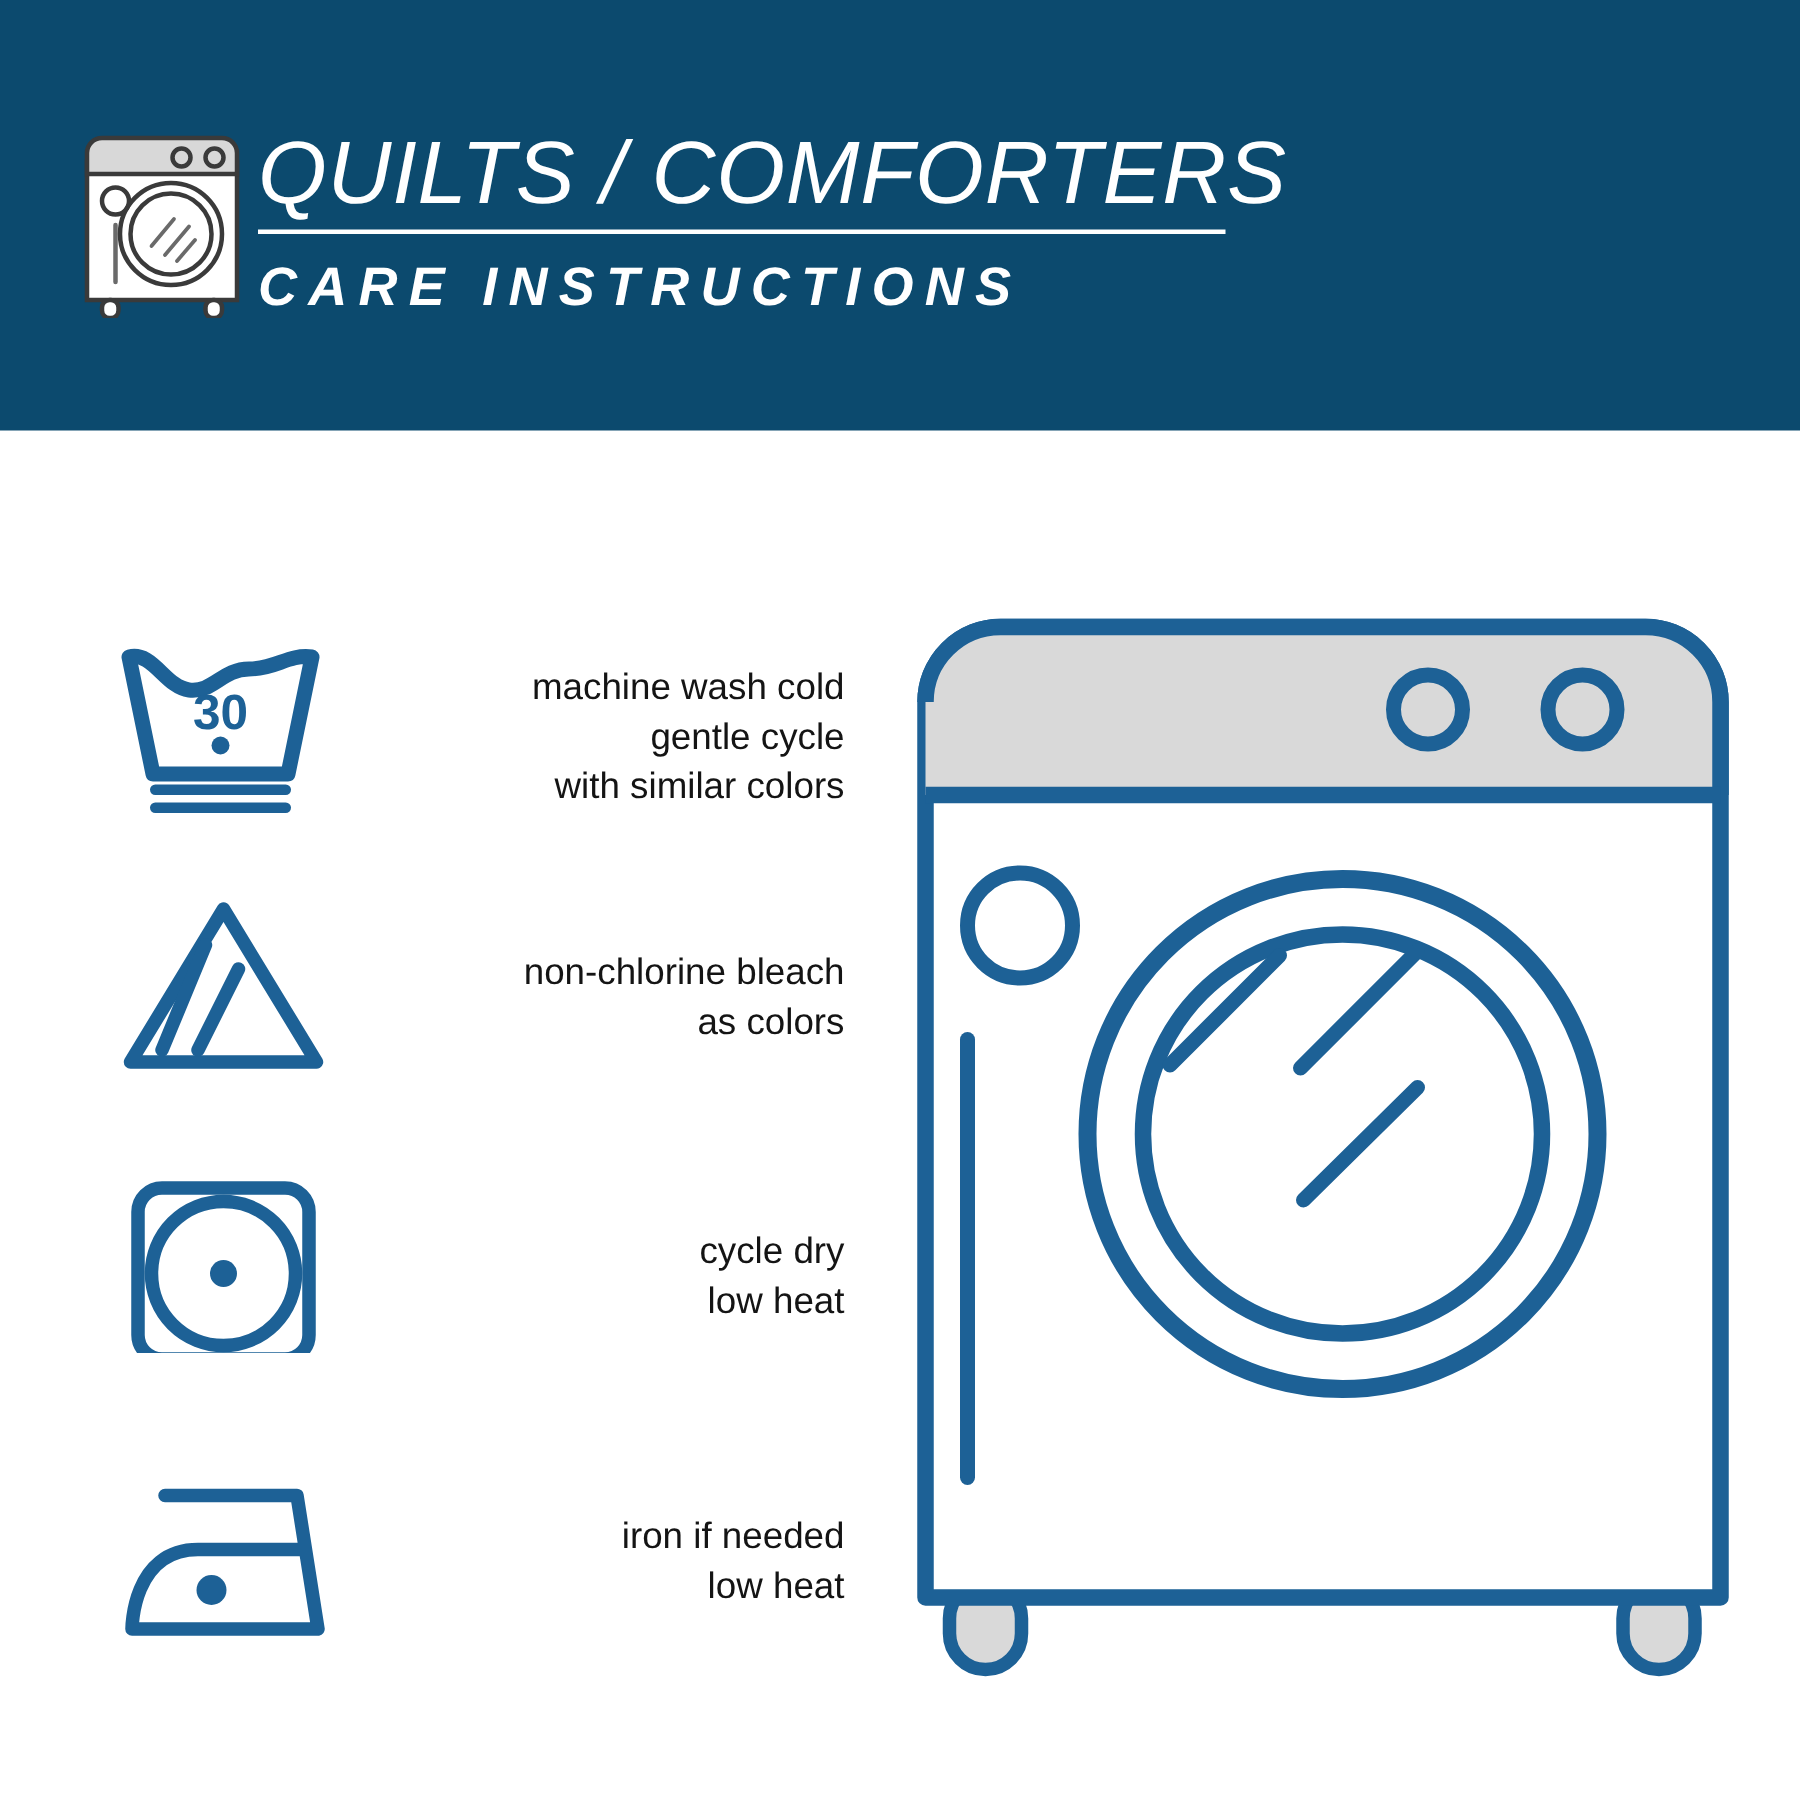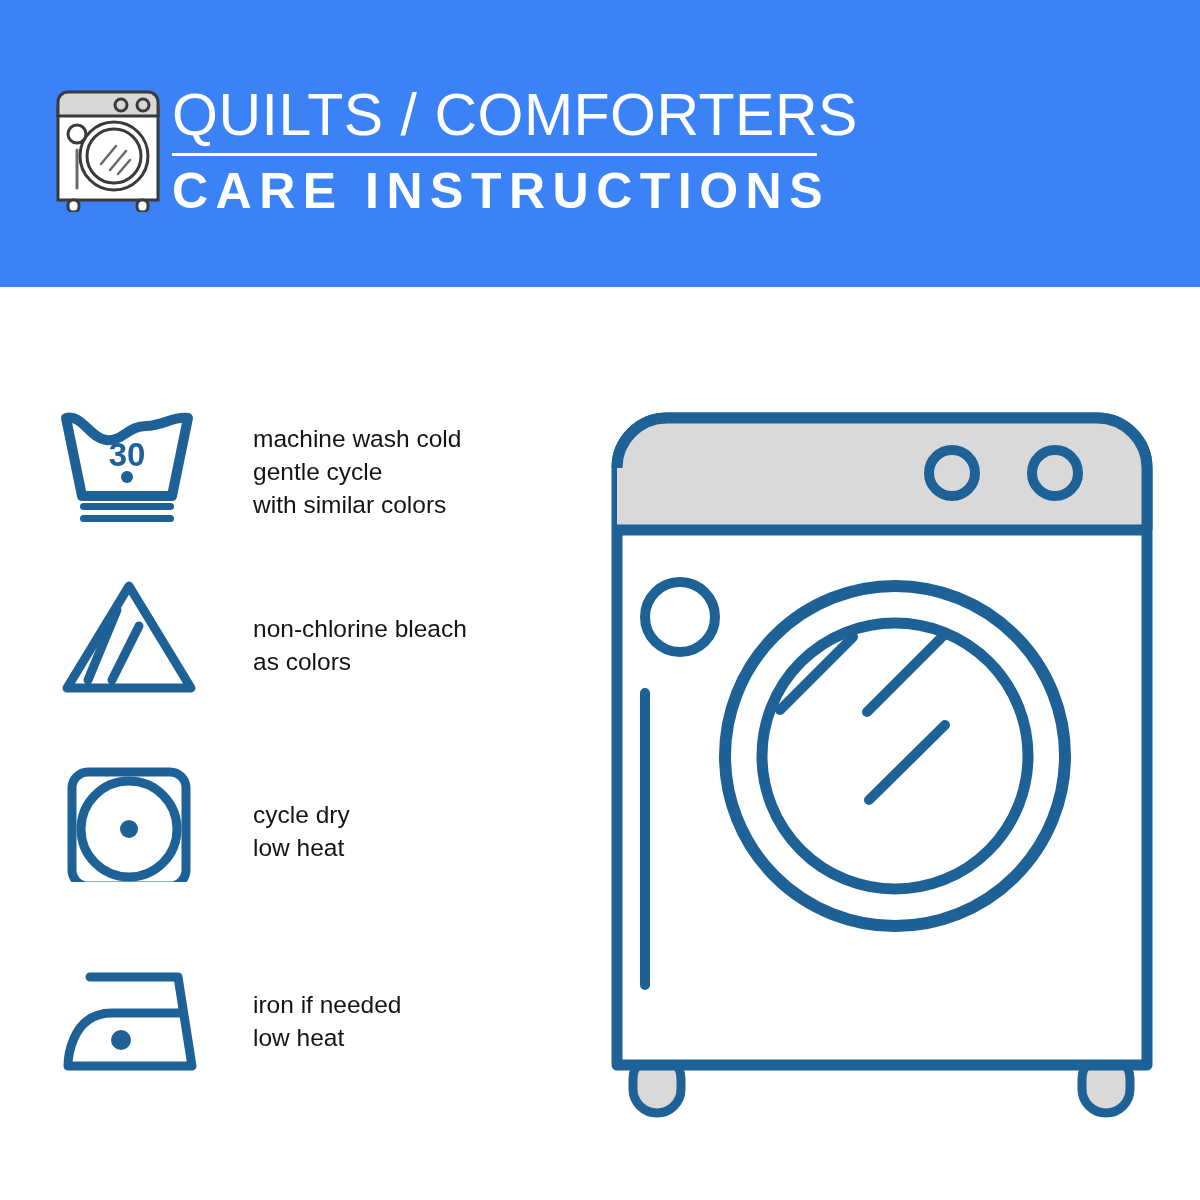--- a/index.html
+++ b/index.html
@@ -17,21 +17,22 @@
     background: #ffffff;
     overflow: hidden;
   }
 
   
   #header-band {
     position: absolute;
     left: 0; top: 0;
     width: 1200px;
     height: 287px;
-    background: #3b82f6;
+    background: #0c4a6e;
+    font-style: italic;
   }
   #header-logo {
     position: absolute;
     left: 52px;
     top: 80px;
     width: 112px;
     height: 132px;
   }
   #header-title-block {
     position: absolute;
@@ -47,34 +48,35 @@
     color: #ffffff;
     white-space: nowrap;
   }
   #title-rule {
     width: 100%;
     height: 3px;
     background: #ffffff;
     margin: 7px 0 8px 0;
   }
   #title-line2 {
-    font-size: 50px;
+    font-size: 36px;
     line-height: 54px;
     font-weight: 700;
     letter-spacing: 7.5px;
     color: #ffffff;
     white-space: nowrap;
   }
 
   
   #care-list {
     position: absolute;
     left: 0;
-    top: 404px;
+    top: 424px;
     width: 560px;
+    padding-left: 20px;
   }
   .care-row {
     position: relative;
     height: 188px;
   }
   .care-symbol {
     position: absolute;
     left: 60px;
     top: 0;
     width: 140px;
@@ -83,21 +85,21 @@
   .care-text {
     position: absolute;
     left: 253px;
     top: 18px;
     width: 290px;
     font-size: 24.5px;
     line-height: 33px;
     color: #141414;
     font-weight: 400;
   }
-  .care-text div { white-space: nowrap; }
+  .care-text div { white-space: nowrap; text-align: right; }
 
   
   #washer-illustration {
     position: absolute;
     left: 595px;
     top: 400px;
     width: 575px;
     height: 720px;
   }
 </style>

